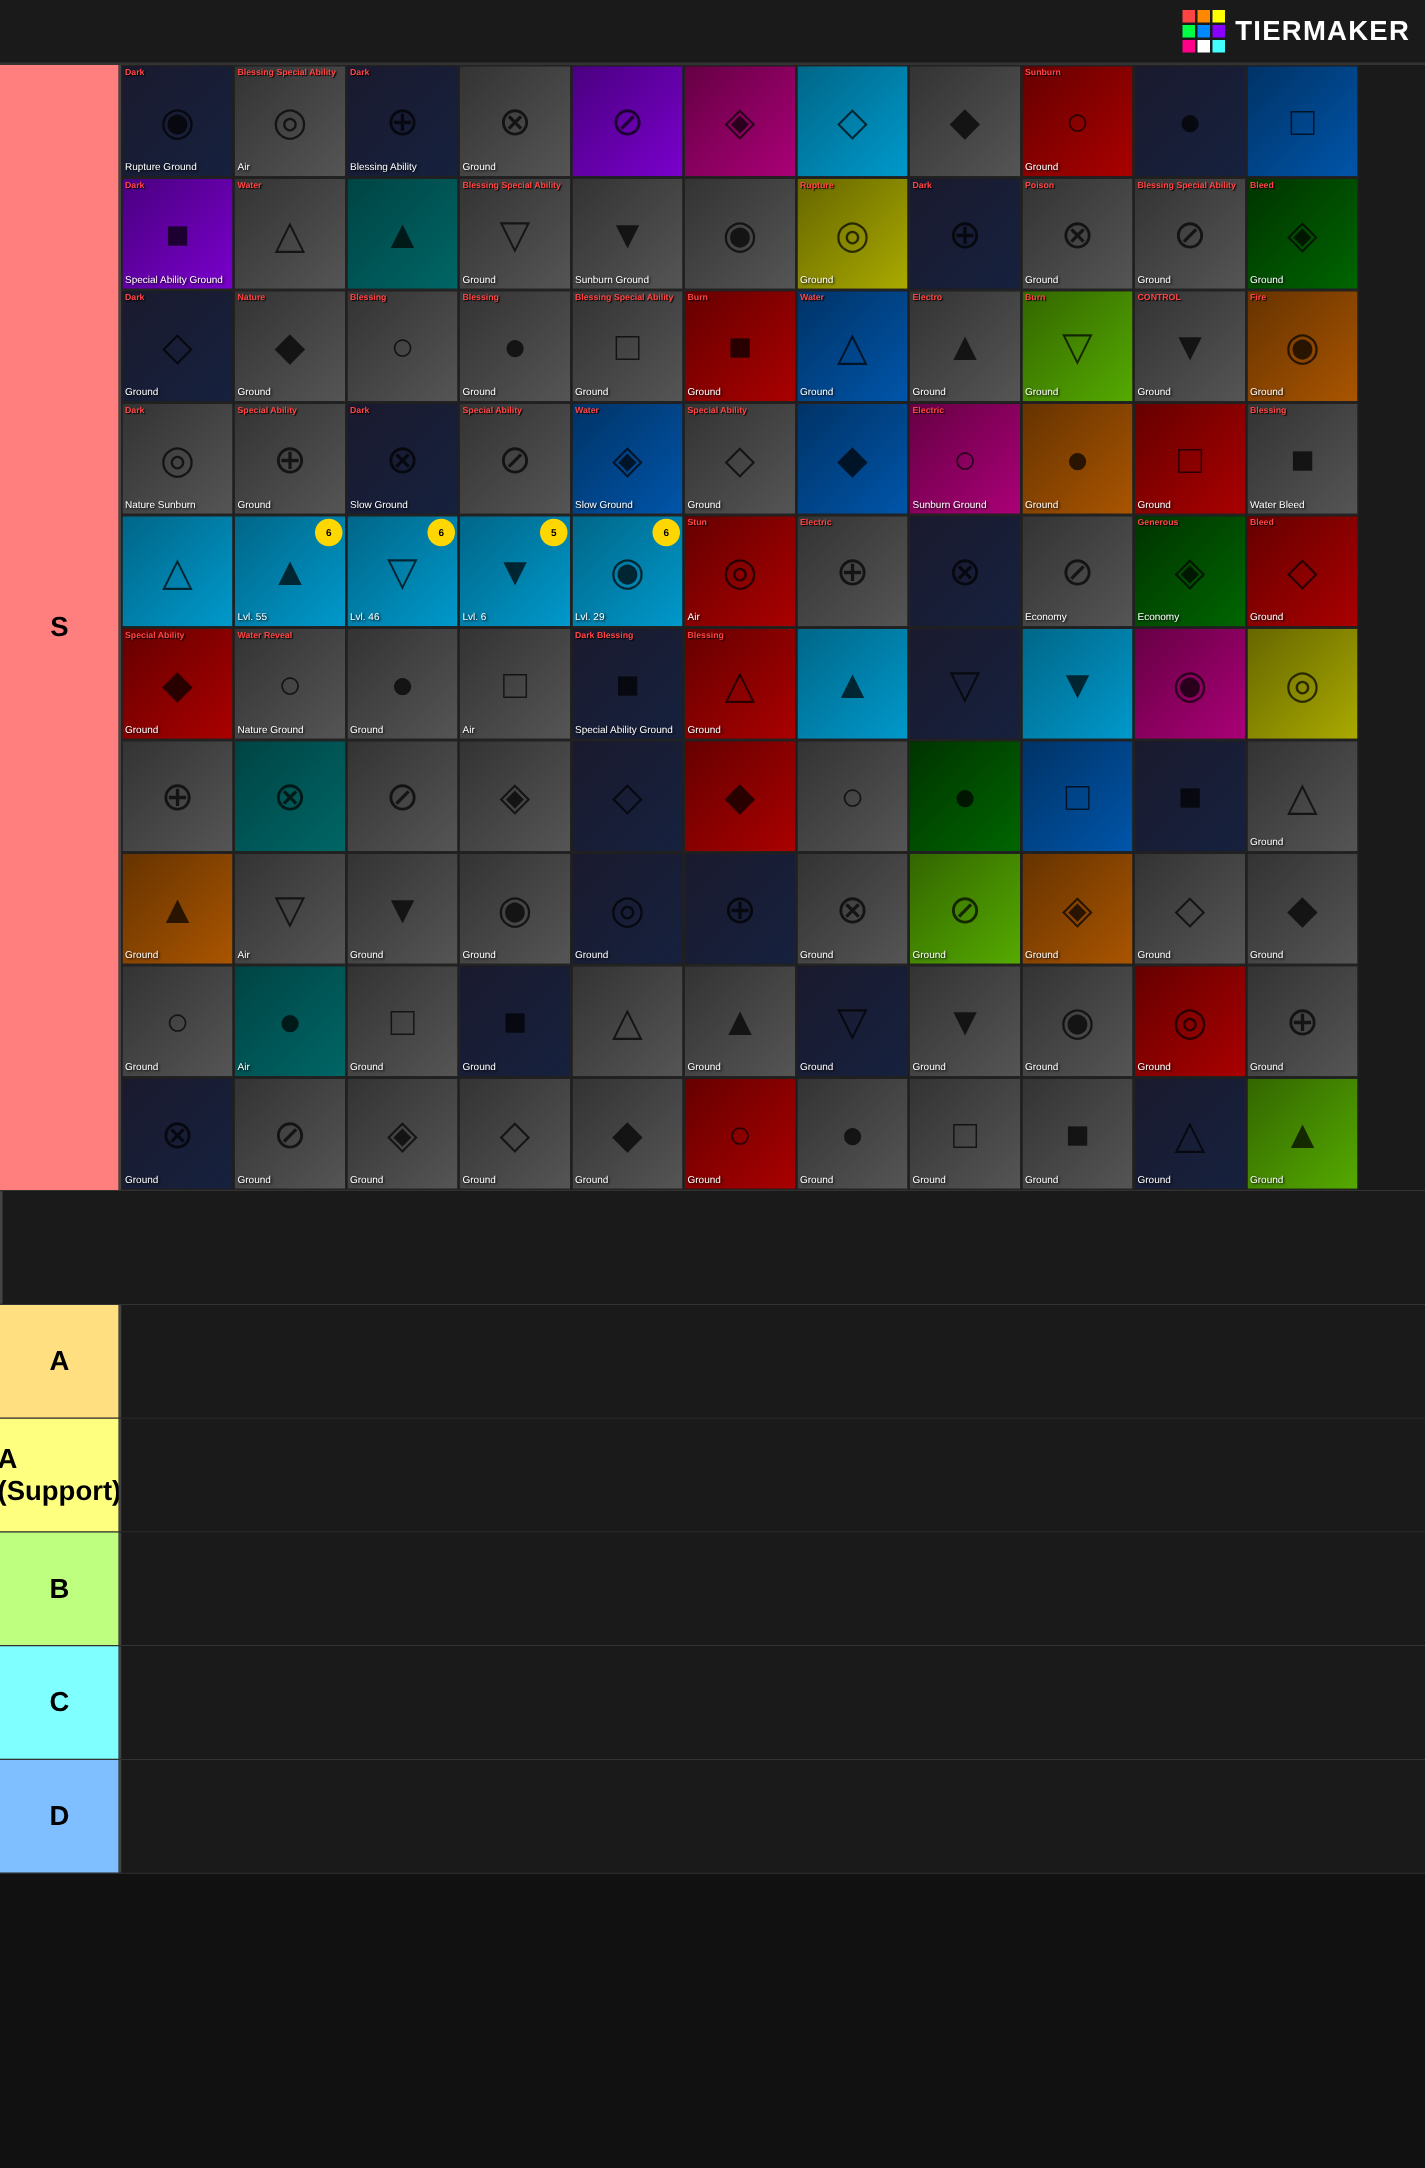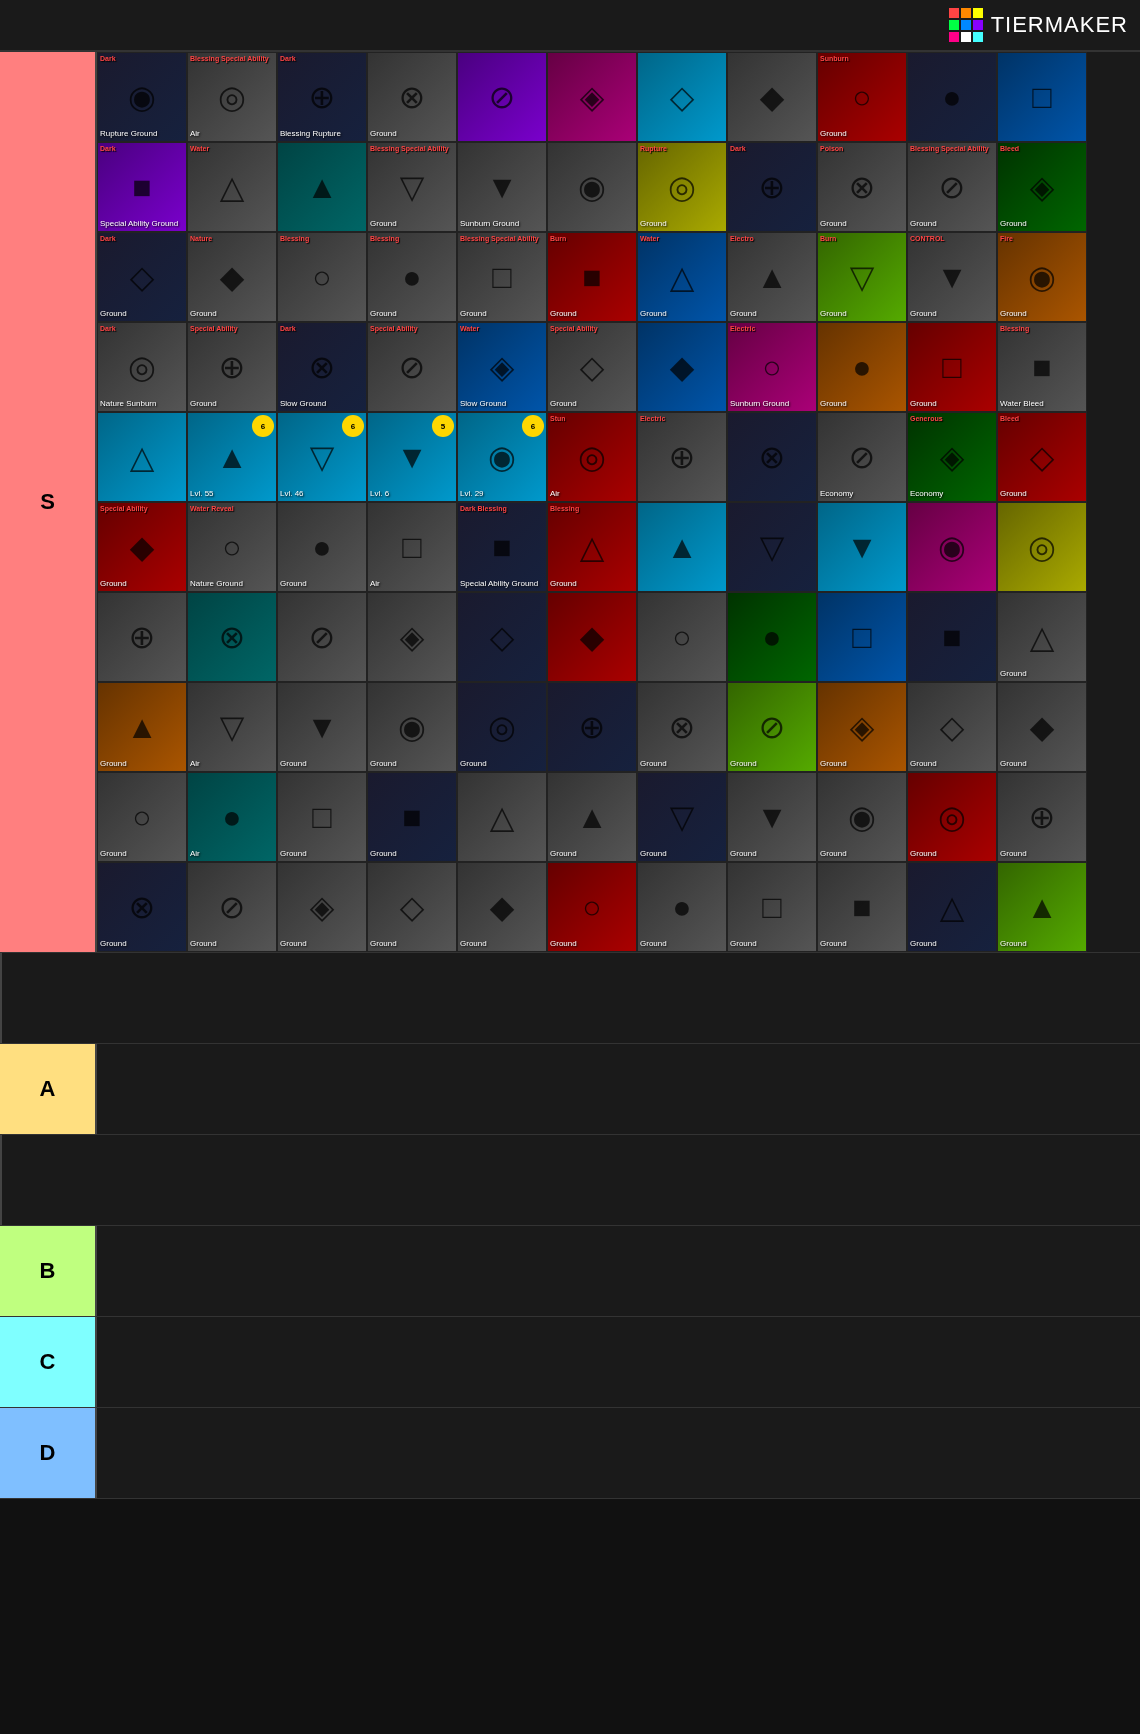--- a/index.html
+++ b/index.html
@@ -33,21 +33,21 @@
     }
 
     .logo-cell {
       width: 10px;
       height: 10px;
     }
 
     .logo-text {
       color: white;
       font-size: 22px;
-      font-weight: normal;
+      font-weight: bold;
       letter-spacing: 1px;
       text-transform: uppercase;
     }
 
     .tier-row {
       display: flex;
       min-height: 90px;
       border-bottom: 1px solid #333;
     }
 
@@ -177,21 +177,21 @@
           <div class="char-cell" style="background: linear-gradient(135deg, rgb(51, 51, 51), rgb(85, 85, 85));">
             <div class="char-face" style="opacity: 0.7; font-size: 32px;">◎</div>
             <div class="char-tag">Blessing
 Special Ability</div>
             <div class="char-label">Air</div>
           </div>
           <div class="char-cell" style="background: linear-gradient(135deg, rgb(26, 26, 46), rgb(22, 33, 62));">
             <div class="char-face" style="opacity: 0.7; font-size: 32px;">⊕</div>
             <div class="char-tag">Dark</div>
             <div class="char-label">Blessing
-Rupture</div>
+Ability</div>
           </div>
           <div class="char-cell" style="background: linear-gradient(135deg, rgb(51, 51, 51), rgb(85, 85, 85));">
             <div class="char-face" style="opacity: 0.7; font-size: 32px;">⊗</div>
             <div class="char-label">Ground</div>
           </div>
           <div class="char-cell" style="background: linear-gradient(135deg, rgb(74, 0, 128), rgb(122, 0, 204));">
             <div class="char-face" style="opacity: 0.7; font-size: 32px;">⊘</div>
           </div>
           <div class="char-cell" style="background: linear-gradient(135deg, rgb(102, 0, 68), rgb(170, 0, 119));">
             <div class="char-face" style="opacity: 0.7; font-size: 32px;">◈</div>
@@ -640,20 +640,23 @@
       <div class="tier-row">
         <div class="tier-content" style="min-height: 90px;"></div>
       </div>
       <div class="tier-row">
         <div class="tier-label tier-a">
           <span>A</span>
         </div>
         <div class="tier-content" style="min-height: 90px;"></div>
       </div>
       <div class="tier-row">
+        <div class="tier-label tier-a-support">
+          <span>A (Support)</span>
+        </div>
         <div class="tier-content" style="min-height: 90px;"></div>
       </div>
       <div class="tier-row">
         <div class="tier-label tier-b">
           <span>B</span>
         </div>
         <div class="tier-content" style="min-height: 90px;"></div>
       </div>
       <div class="tier-row">
         <div class="tier-label tier-c">

